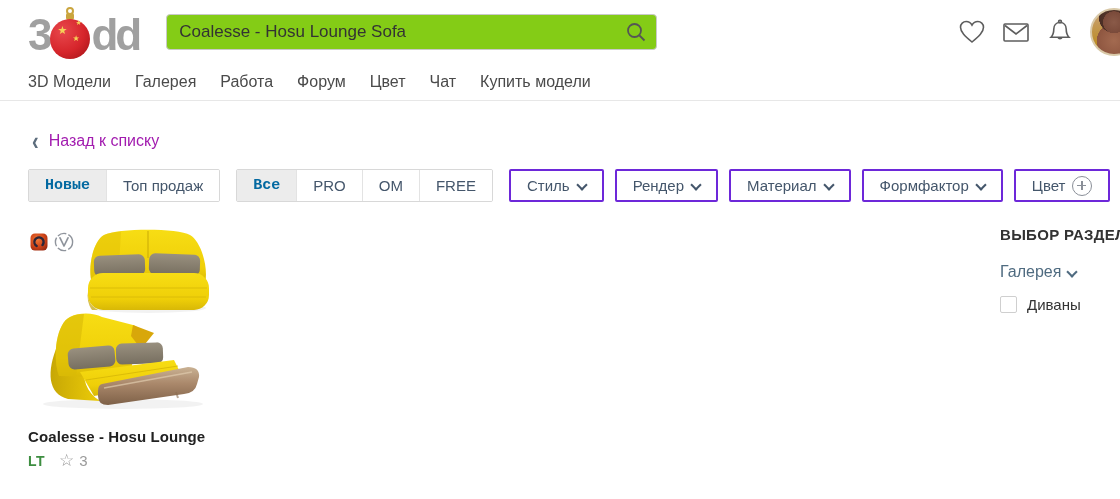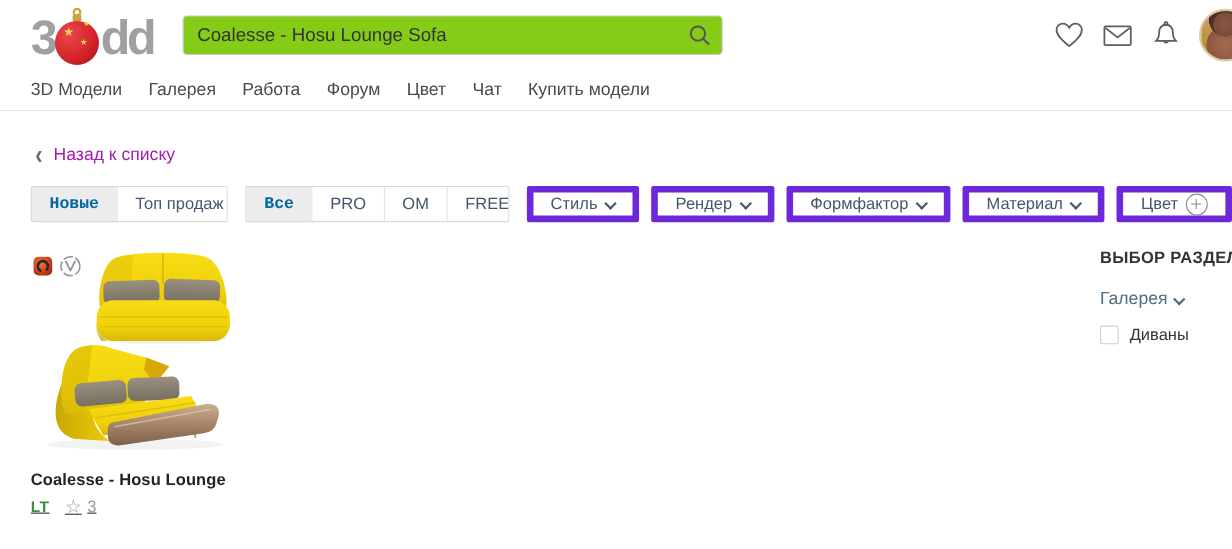--- a/index.html
+++ b/index.html
@@ -65,21 +65,21 @@
   .btn-group { display:flex; border:1px solid #d8d8d8; border-radius:2px; overflow:hidden; }
   .btn-group + .btn-group { margin-left:16px; }
   .seg-btn {
     height:31px; line-height:31px; padding:0 16px; background:#fff; border:none; cursor:pointer;
     font-size:15px; color:#44566b; font-family:"Liberation Sans", sans-serif; white-space:nowrap;
   }
   .seg-btn + .seg-btn { border-left:1px solid #e3e3e3; }
   .seg-btn.active { background:#ececec; color:#0369a1; font-weight:bold;font-family:Liberation Mono, monospace; }
 
   .dd-btn {
-    margin-left:11px; height:33px; padding:0 16px; background:#fff; border:6px solid #6d28d9;
+    margin-left:11px; height:33px; padding:0 16px; background:#fff; border:2px solid #6d28d9;
     border-radius:2px; cursor:pointer; font-size:15px; color:#44566b; white-space:nowrap;
     display:flex; align-items:center; gap:7px; font-family:"Liberation Sans", sans-serif;
   }
   .chev { display:inline-block; width:9px; height:9px; position:relative; }
   .chev::after {
     content:""; position:absolute; left:1px; top:0; width:6px; height:6px;
     border-right:2px solid #44566b; border-bottom:2px solid #44566b; transform:rotate(45deg);
   }
   .plus-circle {
     width:20px; height:20px; border:1.5px solid #8a8f98; border-radius:50%; position:relative; display:inline-block;
@@ -93,21 +93,21 @@
   
   .content { position:relative; margin-top:22px; }
 
   .product-card { position:absolute; left:28px; top:0; width:182px; cursor:pointer; }
   .card-image { position:relative; width:182px; height:188px; }
   .engine-icons { position:absolute; left:2px; top:8px; display:flex; gap:6px; align-items:center; z-index:2; }
   .card-title {
     margin-top:16px; font-size:15px; font-weight:bold; color:#222; white-space:nowrap;
     overflow:hidden; letter-spacing:0.1px;
   }
-  .card-meta { margin-top:7px; display:flex; align-items:flex-start; gap:14px; font-size:15px;text-decoration:underline; }
+  .card-meta { margin-top:7px; display:flex; align-items:center; gap:14px; font-size:15px; }
   .badge-lt { color:#3e8e41; font-weight:bold; font-size:14px; letter-spacing:0.5px; }
   .rating { display:flex; align-items:center; gap:5px; color:#9a9a9a; }
   .star { font-size:17px; color:#9a9a9a; line-height:1; }
 
   
   .sidebar { position:absolute; left:1000px; top:2px; width:200px; }
   .sidebar-heading { font-size:15px; font-weight:bold; color:#333; white-space:nowrap; letter-spacing:0.3px; }
   .category-row { margin-top:20px; display:flex; align-items:center; gap:6px; cursor:pointer; }
   .category-label { color:#4f6b80; font-size:16px; }
   .category-row .chev::after { border-color:#4f6b80; }
@@ -202,25 +202,25 @@
 
   <button class="dd-btn" style="margin-left:16px;">
     <span>Стиль</span>
     <span class="chev"></span>
   </button>
   <button class="dd-btn">
     <span>Рендер</span>
     <span class="chev"></span>
   </button>
   <button class="dd-btn">
+    <span>Материал</span>
+    <span class="chev"></span>
+  </button>
+  <button class="dd-btn">
     <span>Формфактор</span>
-    <span class="chev"></span>
-  </button>
-  <button class="dd-btn">
-    <span>Материал</span>
     <span class="chev"></span>
   </button>
   <button class="dd-btn">
     <span>Цвет</span>
     <span class="plus-circle"></span>
   </button>
 </div>
 
 <div class="content">
 

